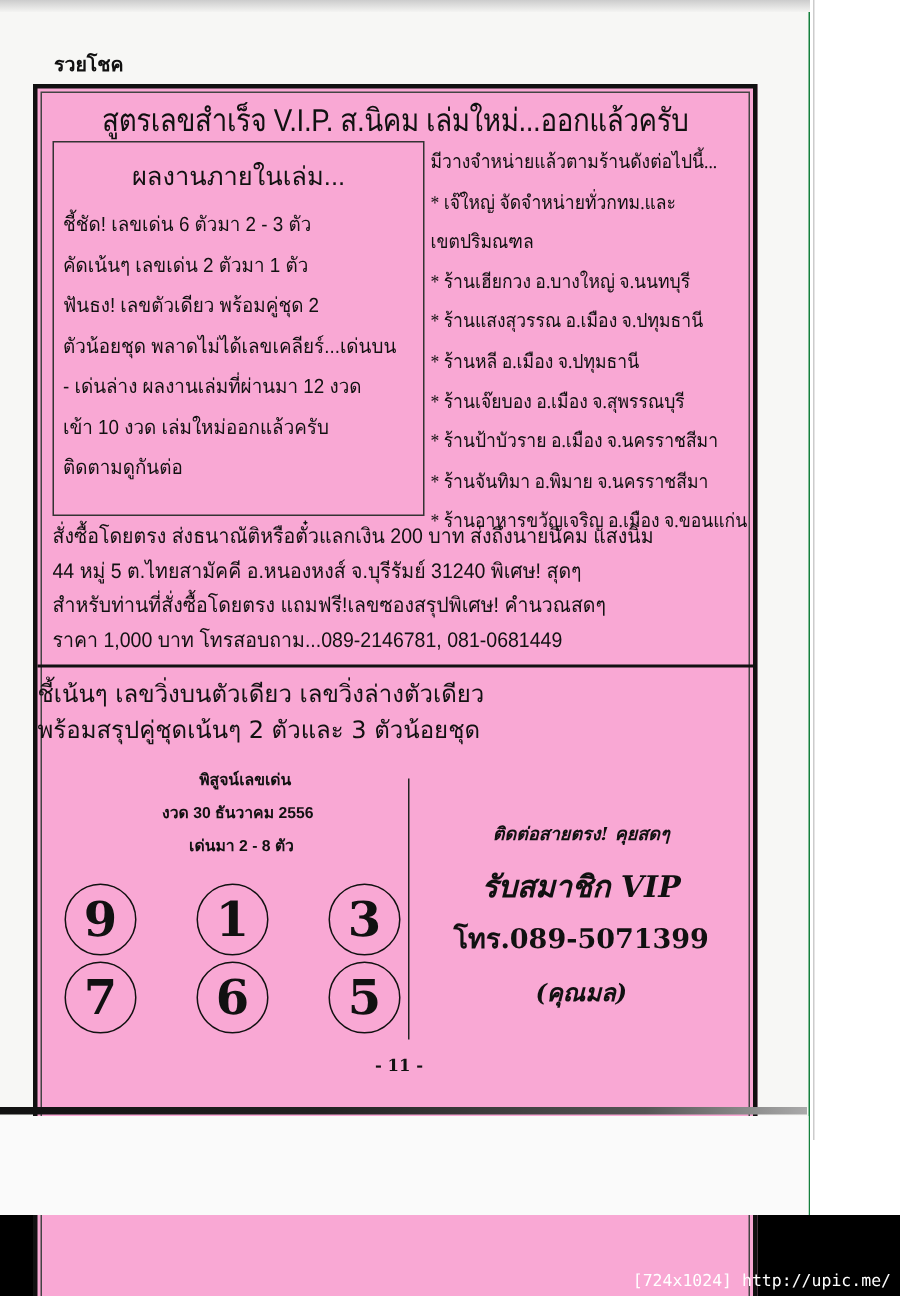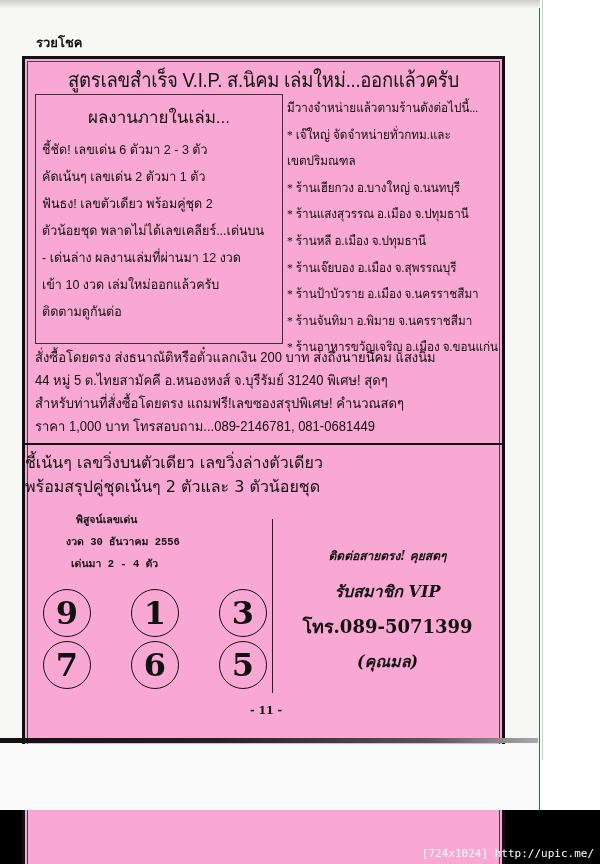--- a/index.html
+++ b/index.html
@@ -94,44 +94,43 @@
       position: absolute; left: 0; right: 0; top: 392px; text-align: left;
       font-family: "DejaVu Sans", sans-serif;
     }
     .promo-line { font-size: 16px; line-height: 24px; white-space: nowrap; }
 
     .divider-v {
       position: absolute; left: 247px; top: 460px; width: 1px; height: 174px; background: #222;
     }
 
     .proof {
-      position: absolute; left: 0; top: 450px; width: 247px; 
-      font-family: Liberation Mono, monospace;
-      margin-left: 21px;
+      position: absolute; left: 0; top: 450px; width: 247px; text-align: center;
+      font-family: Liberation Sans, sans-serif;
     }
     .proof .p1 { font-size: 10.5px; font-weight: bold; line-height: 22px; margin-left: 30px; }
     .proof .p2 { font-size: 10.5px; font-weight: bold; line-height: 22px; margin-left: 20px; }
     .proof .p3 { font-size: 10.5px; font-weight: bold; line-height: 22px; margin-left: 25px; }
 
     .nums {
       position: absolute; left: 18px; top: 530px; width: 230px;
       display: grid; grid-template-columns: repeat(3, 48px); column-gap: 40px; row-gap: 4px;
     }
     .num-circle {
       width: 48px; height: 48px; border: 1.5px solid #111; border-radius: 50%;
       display: flex; align-items: center; justify-content: center;
       font-family: "DejaVu Serif", serif; font-weight: bold; font-size: 32px; line-height: 1;
     }
 
     .contact {
       position: absolute; left: 248px; top: 480px; width: 229px; text-align: center;
       font-family: "DejaVu Serif", serif; font-style: italic; font-weight: bold;
     }
     .contact .c1 { font-size: 12px; line-height: 35px; }
-    .contact .c2 { font-size: 16px; line-height: 35px; }
+    .contact .c2 { font-size: 20px; line-height: 35px; }
     .contact .c3 { font-size: 18px; line-height: 35px; font-style: normal; }
     .contact .c4 { font-size: 16px; line-height: 35px; }
 
     .page-num {
       position: absolute; left: 250px; top: 704px; font-size: 11px; font-weight: bold;
       font-family: "DejaVu Serif", serif;
     }
 
     .watermark {
       position: absolute; right: 6px; bottom: 4px; color: #fff; font-size: 11px;
@@ -183,21 +182,21 @@
     <div class="divider-h"></div>
 
     <div class="promo">
       <div class="promo-line">ชี้เน้นๆ เลขวิ่งบนตัวเดียว เลขวิ่งล่างตัวเดียว</div>
       <div class="promo-line">พร้อมสรุปคู่ชุดเน้นๆ 2 ตัวและ 3 ตัวน้อยชุด</div>
     </div>
 
     <div class="proof">
       <div class="p1">พิสูจน์เลขเด่น</div>
       <div class="p2">งวด 30 ธันวาคม 2556</div>
-      <div class="p3">เด่นมา 2 - 4 ตัว</div>
+      <div class="p3">เด่นมา 2 - 8 ตัว</div>
     </div>
 
     <div class="nums">
       <div class="num-circle">9</div>
       <div class="num-circle">1</div>
       <div class="num-circle">3</div>
       <div class="num-circle">7</div>
       <div class="num-circle">6</div>
       <div class="num-circle">5</div>
     </div>

